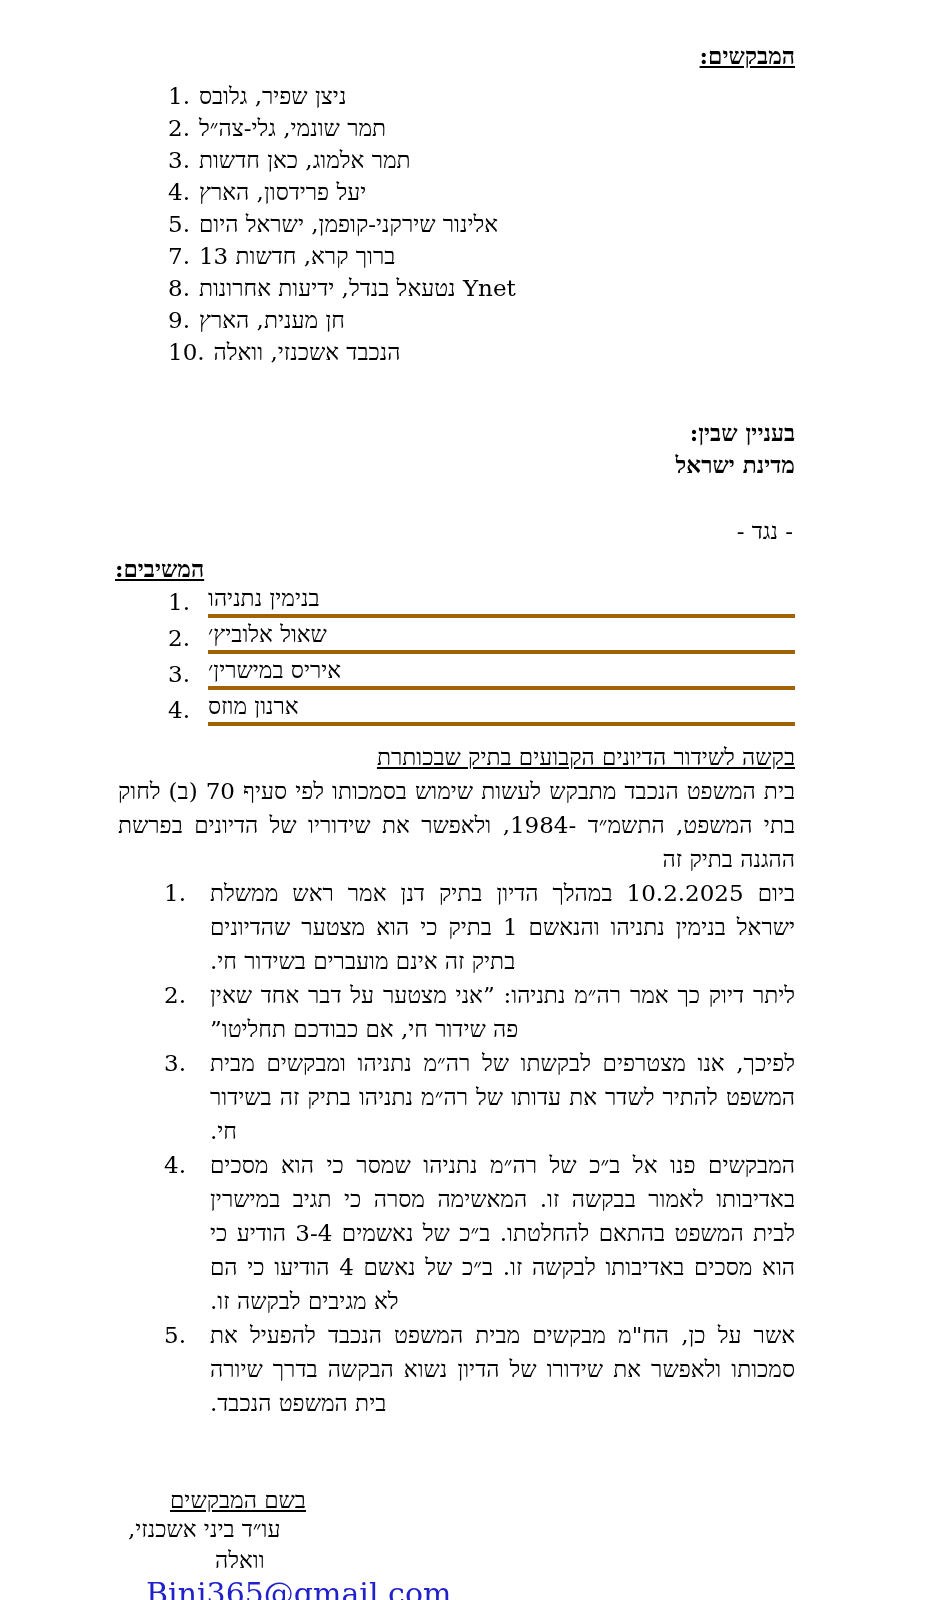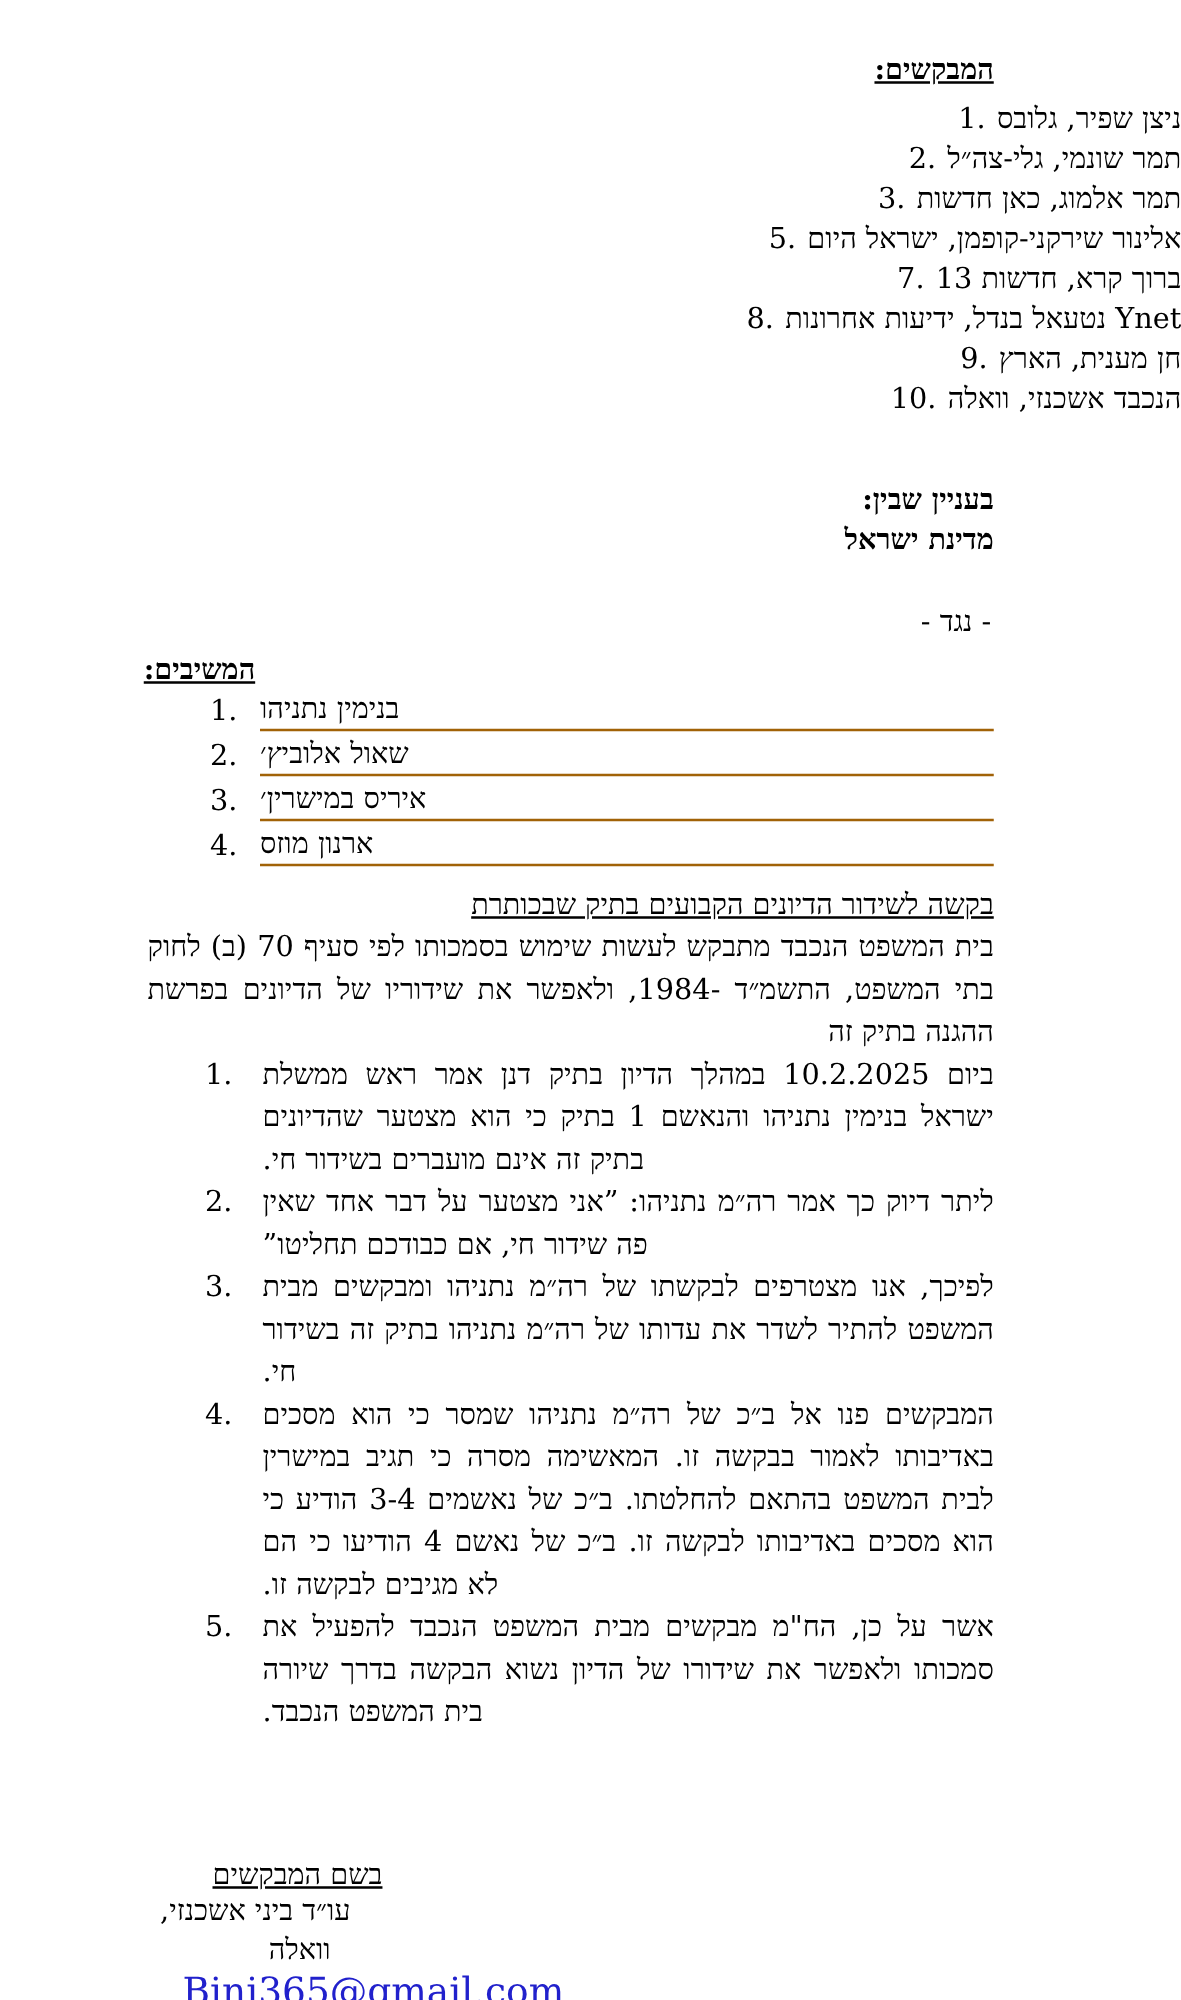--- a/index.html
+++ b/index.html
@@ -11,21 +11,21 @@
   }
   .page { position: relative; width: 945px; height: 1600px; background: #fff; }
 
   
   .applicants-title {
     padding-top: 42px; padding-right: 150px;
     direction: rtl; text-align: right;
     font-weight: bold;
   }
   .applicants-title .u { text-decoration: underline; }
-  .applicants-list { margin: 10px 0 0 168px; direction: ltr; text-align: right; }
+  .applicants-list { margin: 10px 0 0 168px; direction: ltr; text-align: left; }
   .app-item { height: 32px; line-height: 32px; white-space: nowrap; }
   .app-item .num { margin-right: 9px; }
 
   
   .between {
     margin-top: 52px; padding-right: 150px;
     direction: rtl; text-align: right; font-weight: bold;
     line-height: 26px;
   }
   .state {
@@ -40,21 +40,21 @@
   }
   .resp-title {
     margin-top: 11px; margin-left: 115px;
     direction: rtl; text-align: left;
     font-weight: bold; line-height: 27px;
   }
   .resp-title .u { text-decoration: underline; }
   .resp-rows { margin-left: 168px; width: 627px; }
   .resp-row { display: flex; direction: ltr; height: 36px; align-items: flex-end; }
   .resp-num { width: 40px; flex: 0 0 40px; line-height: 32px; }
-  .resp-cell { flex: 1 1 auto; border-bottom: 2px solid #a16207; line-height: 32px; }
+  .resp-cell { flex: 1 1 auto; border-bottom: 4px solid #a16207; line-height: 32px; }
 
   
   .heading { margin-top: 14px; padding-right: 150px; direction: rtl; text-align: right; line-height: 34px; }
   .heading .u { text-decoration: underline; }
   .intro {
     margin: 0 150px 0 118px; direction: rtl;
     text-align: justify; text-align-last: right;
     line-height: 34px; min-height: 102px;
   }
   .m-items { margin: 0 150px 0 210px; }
@@ -79,20 +79,21 @@
 <div class="page">
 
   <div class="applicants-title">
     <span class="u">המבקשים:</span>
   </div>
 
   <div class="applicants-list">
     <div class="app-item"><span class="num">1.</span><span>ניצן שפיר, גלובס</span></div>
     <div class="app-item"><span class="num">2.</span><span>תמר שונמי, גלי-צה״ל</span></div>
     <div class="app-item"><span class="num">3.</span><span>תמר אלמוג, כאן חדשות</span></div>
+    <div class="app-item"><span class="num">4.</span><span>יעל פרידסון, הארץ</span></div>
     <div class="app-item"><span class="num">5.</span><span>אלינור שירקני-קופמן, ישראל היום</span></div>
     <div class="app-item"><span class="num">7.</span><span>ברוך קרא, חדשות 13</span></div>
     <div class="app-item"><span class="num">8.</span><span>נטעאל בנדל, ידיעות אחרונות Ynet</span></div>
     <div class="app-item"><span class="num">9.</span><span>חן מענית, הארץ</span></div>
     <div class="app-item"><span class="num">10.</span><span>הנכבד אשכנזי, וואלה</span></div>
   </div>
 
   <div class="between">בעניין שבין:</div>
   <div class="state">
     <span class="u">מדינת ישראל</span>

